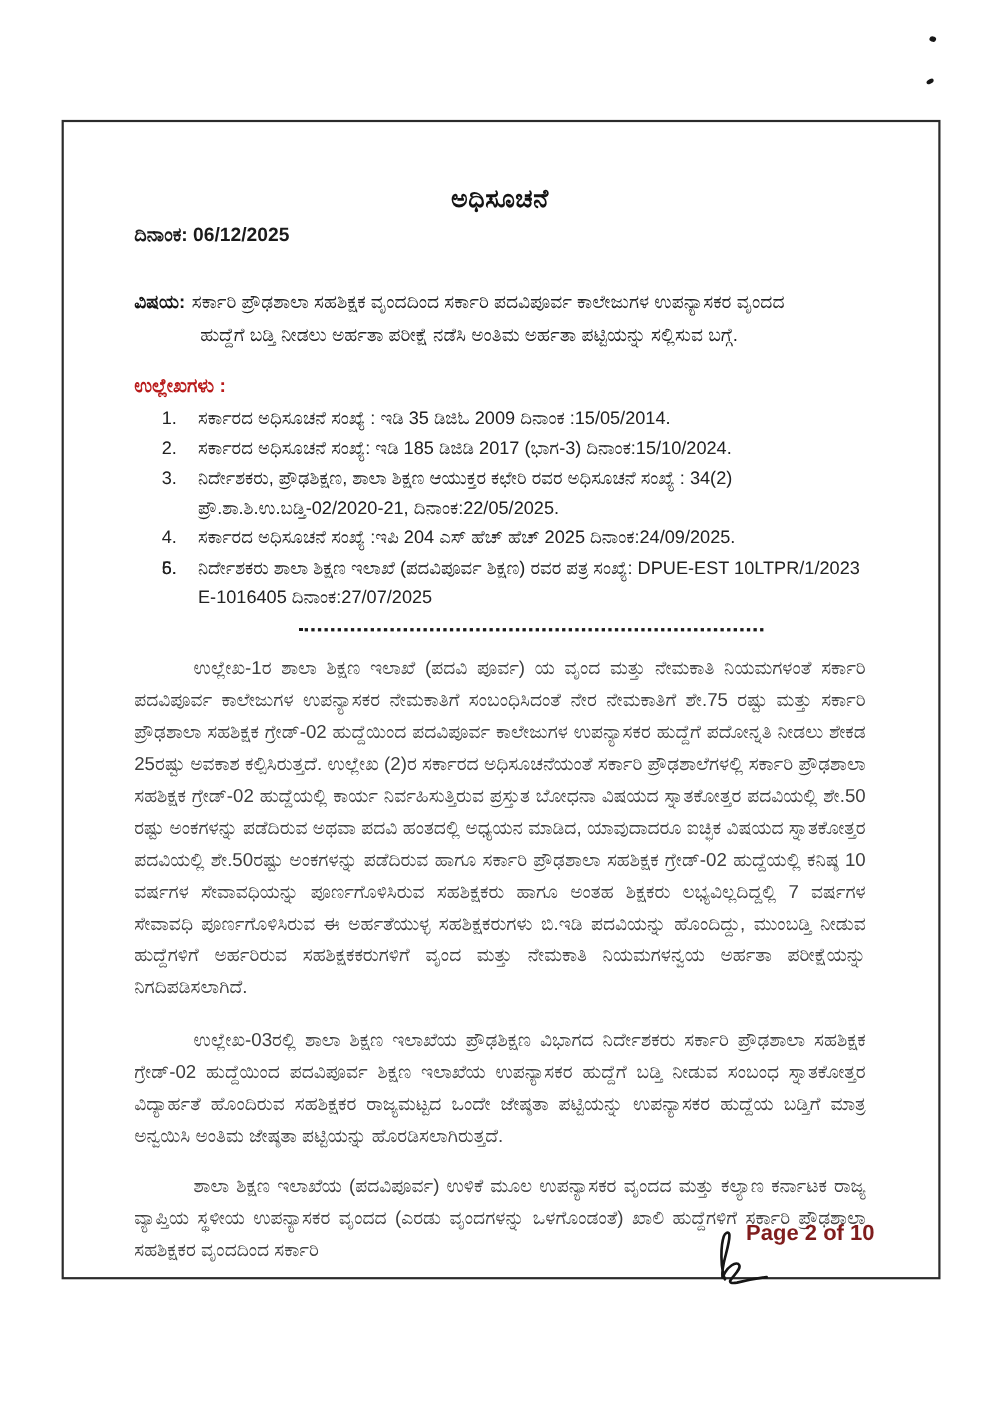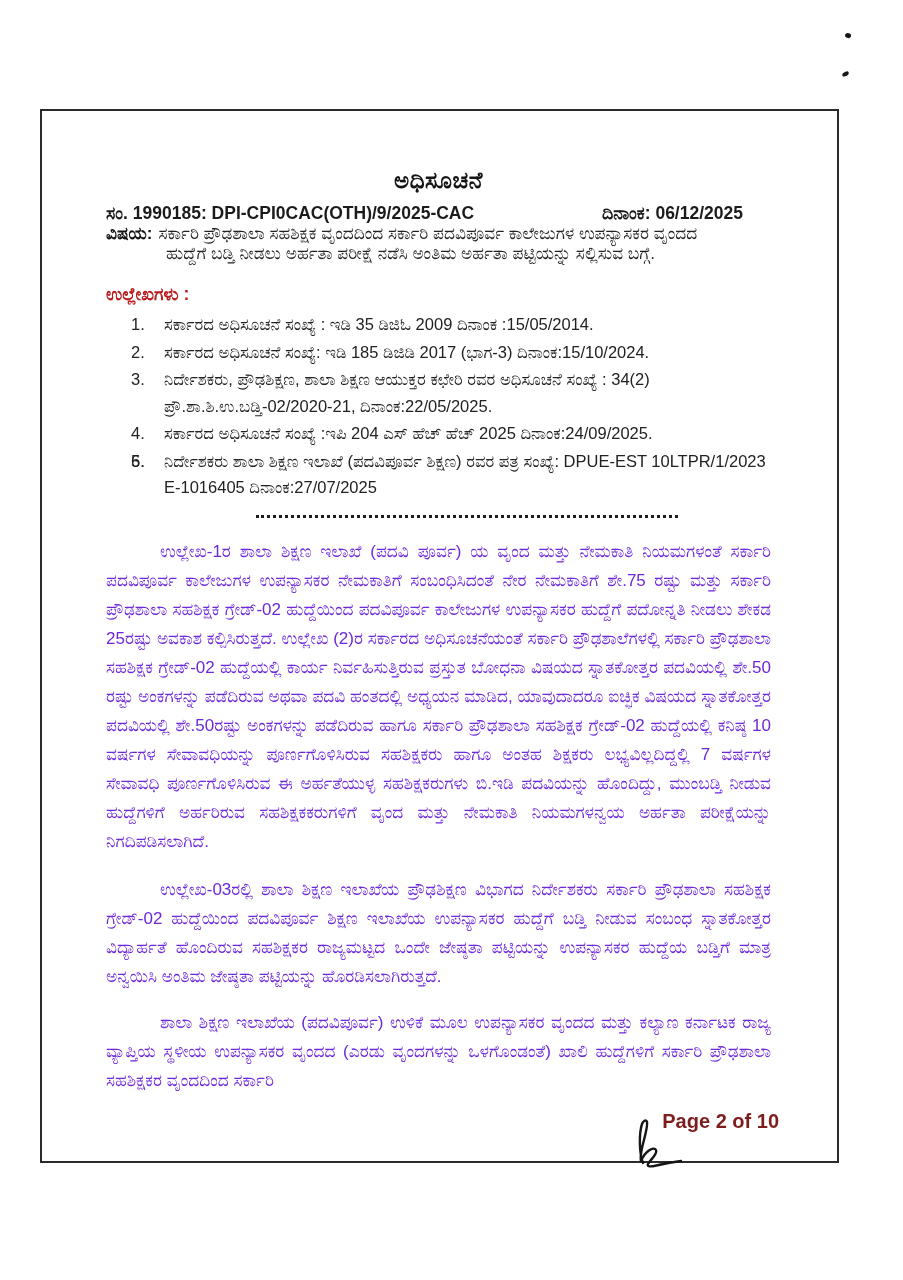--- a/index.html
+++ b/index.html
@@ -16,21 +16,21 @@
     position: absolute;
     width: 6px; height: 5px;
     background: #171717;
     border-radius: 60% 40% 55% 45%;
   }
   .scan-dot.d1 { left: 845px; top: 33px; transform: rotate(20deg); }
   .scan-dot.d2 { left: 842px; top: 72px; width: 7px; height: 4px; transform: rotate(-25deg); }
 
   .page-frame {
     position: absolute;
-    left: 40px; top: 109px;
+    left: 56px; top: 109px;
     width: 799px; height: 1054px;
     border: 2px solid #2b2b2b;
     background: #ffffff;
   }
   .inner {
     position: relative;
     width: 100%; height: 100%;
     padding: 40px 66px 0 64px;
   }
 
@@ -46,24 +46,25 @@
     display: flex;
     justify-content: space-between;
     margin-top: 9px;
     font-size: 17.5px;
     font-weight: 600;
     color: #1b1b1b;
   }
   .refline .date { padding-right: 28px; }
 
   .subject {
+    margin-top: 36px;
     padding-left: 60px;
     text-indent: -60px;
     font-size: 17px;
-    line-height: 20px;
+    line-height: 30px;
     max-width: 620px;
     color: #222;
   }
   .subject .lbl { font-weight: bold; padding-right: 6px; color: #141414; }
 
   .refs-heading {
     margin-top: 20px;
     font-size: 17.5px;
     font-weight: bold;
     color: #b91c1c;
@@ -93,21 +94,21 @@
     border-bottom: 3px dotted #1c1c1c;
     height: 1px;
   }
 
   p.body-para {
     margin-top: 19px;
     font-size: 17px;
     line-height: 29px;
     text-align: justify;
     text-indent: 54px;
-    color: #6d28d9;
+    color: #404040;
   }
   p.body-para.last { margin-top: 17px; }
 
   .page-label {
     position: absolute;
     right: 58px;
     bottom: 28px;
     font-size: 20px;
     font-weight: bold;
     color: #7f1d1d;
@@ -125,21 +126,20 @@
 
 <span class="scan-dot d1"></span>
 <span class="scan-dot d2"></span>
 
 <div class="page-frame">
   <div class="inner">
 
     <h1 class="doc-title">ಅಧಿಸೂಚನೆ</h1>
 
     <div class="refline">
-      <span class="num">ಸಂ. 1990185: DPI-CPI0CAC(OTH)/9/2025-CAC</span>
       <span class="date">ದಿನಾಂಕ: 06/12/2025</span>
     </div>
 
     <div class="subject">
       <span class="lbl">ವಿಷಯ:</span><span>ಸರ್ಕಾರಿ ಪ್ರೌಢಶಾಲಾ ಸಹಶಿಕ್ಷಕ ವೃಂದದಿಂದ ಸರ್ಕಾರಿ ಪದವಿಪೂರ್ವ ಕಾಲೇಜುಗಳ ಉಪನ್ಯಾಸಕರ ವೃಂದದ ಹುದ್ದೆಗೆ ಬಡ್ತಿ ನೀಡಲು ಅರ್ಹತಾ ಪರೀಕ್ಷೆ ನಡೆಸಿ ಅಂತಿಮ ಅರ್ಹತಾ ಪಟ್ಟಿಯನ್ನು ಸಲ್ಲಿಸುವ ಬಗ್ಗೆ.</span>
     </div>
 
     <div class="refs-heading">ಉಲ್ಲೇಖಗಳು :</div>
 
     <ol class="refs">

